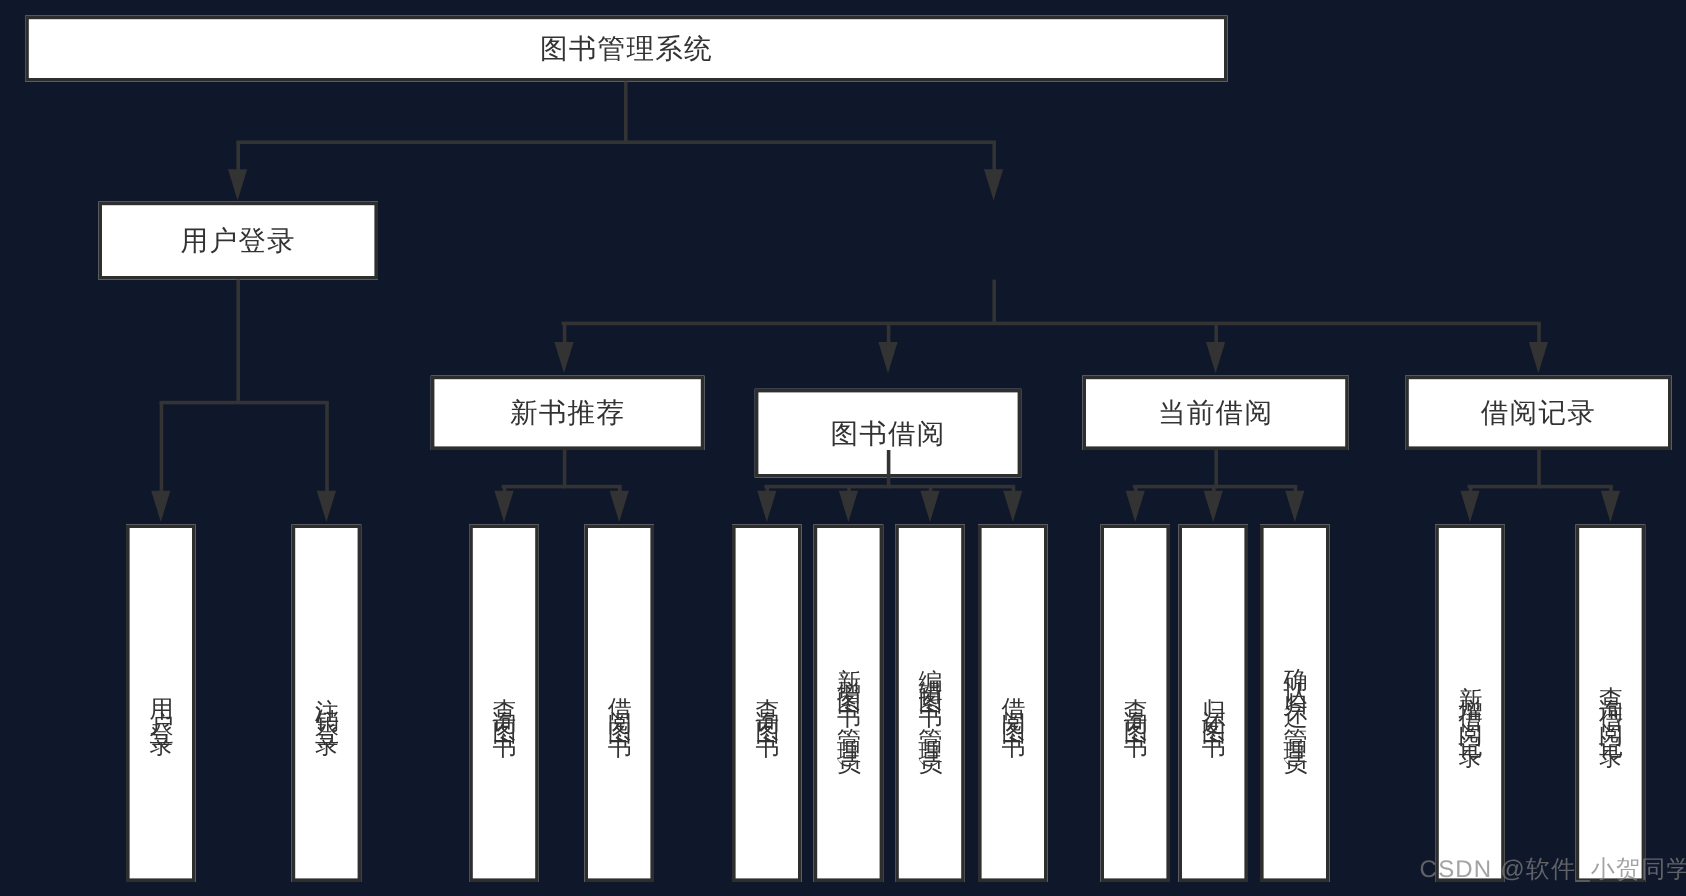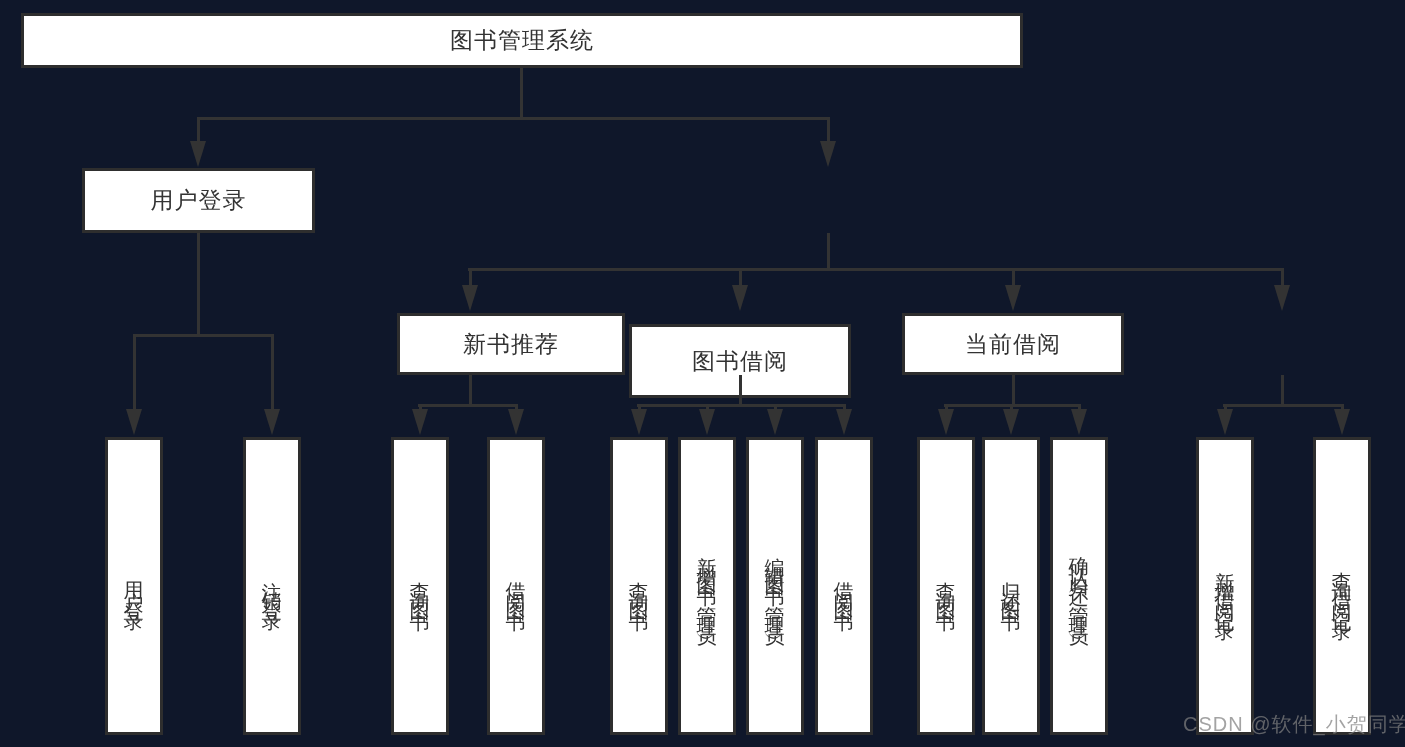--- a/index.html
+++ b/index.html
@@ -93,28 +93,31 @@
 
   <div class="vline" style="left:469px;top:270px;width:3px;height:17px;"></div>
   <div class="ah" style="left:462px;top:285px;"></div>
   <div class="vline" style="left:739px;top:270px;width:3px;height:17px;"></div>
   <div class="ah" style="left:732px;top:285px;"></div>
   <div class="vline" style="left:1012px;top:270px;width:3px;height:17px;"></div>
   <div class="ah" style="left:1005px;top:285px;"></div>
   <div class="vline" style="left:1281px;top:270px;width:3px;height:17px;"></div>
   <div class="ah" style="left:1274px;top:285px;"></div>
 
-  <div class="box" style="left:359px;top:313px;width:228px;height:62px;margin-left:38px;">
+  <div class="box" style="left:359px;top:313px;width:228px;height:62px;">
     <span>新书推荐</span>
   </div>
   <div class="box" style="left:629px;top:324px;width:222px;height:74px;">
     <span>图书借阅</span>
   </div>
   <div class="box" style="left:902px;top:313px;width:222px;height:62px;">
     <span>当前借阅</span>
+  </div>
+  <div class="box" style="left:1171px;top:313px;width:222px;height:62px;">
+    <span>借阅记录</span>
   </div>
 
   <div class="vline" style="left:469px;top:375px;width:3px;height:32px;"></div>
   <div class="vline" style="left:739px;top:375px;width:3px;height:32px;"></div>
   <div class="vline" style="left:1012px;top:375px;width:3px;height:32px;"></div>
   <div class="vline" style="left:1281px;top:375px;width:3px;height:32px;"></div>
 
   <div class="hline" style="left:418px;top:404px;width:100px;height:3px;"></div>
   <div class="hline" style="left:637px;top:404px;width:209px;height:3px;"></div>
   <div class="hline" style="left:944px;top:404px;width:137px;height:3px;"></div>

